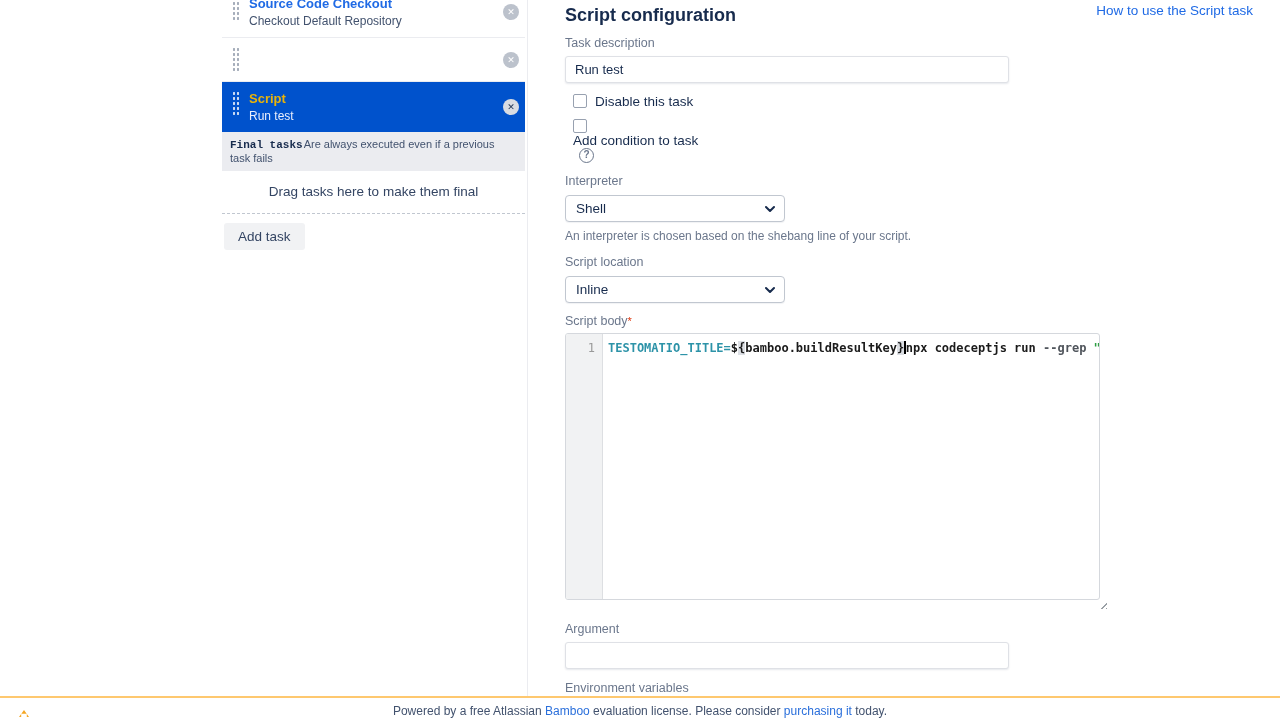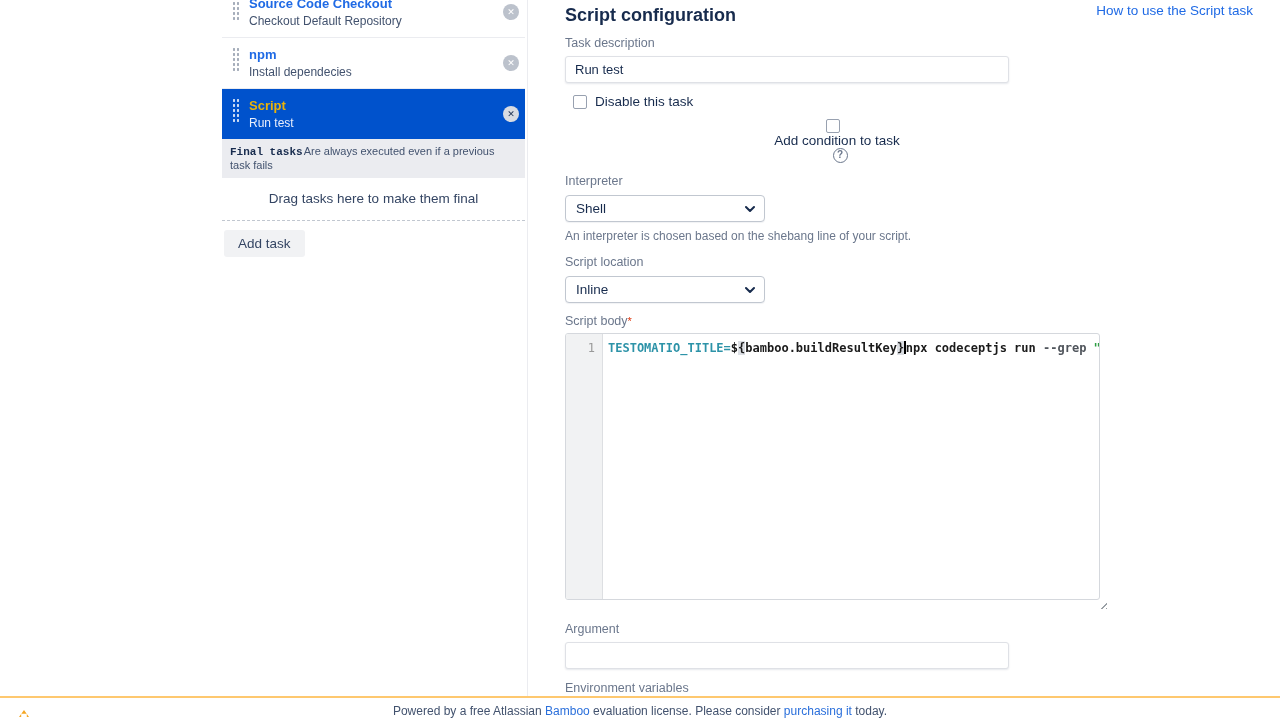--- a/index.html
+++ b/index.html
@@ -32,27 +32,27 @@
   .v-divider { position:absolute; left:527px; top:0; width:1px; height:696px; background:#ebecf0; }
 
   
   .main { position:absolute; left:565px; top:0; width:536px; }
   .page-title { font-size:18px; font-weight:700; color:#172b4d; margin-top:4px; line-height:22px; }
   .fld-label { font-size:12.5px; color:#6b778c; line-height:15px; }
   .lbl-desc { margin-top:10px; }
   .text-input { display:block; width:444px; height:27px; border:1px solid #dfe1e6; border-radius:3px;
     box-shadow:0 1px 2px rgba(9,30,66,.10); font-family:inherit; font-size:13px; color:#172b4d;
     padding:0 9px; margin-top:5px; outline:none; background:#fff; }
-  .check-row { display:flex; align-items:center; font-size:13.5px; color:#172b4d;padding-left:8px; }
+  .check-row { display:flex; font-size:13.5px; color:#172b4d;padding-left:8px; }
   .row1 { margin-top:11px; } .row2 { margin-top:10px;flex-direction:column; }
   .checkbox { width:14px; height:14px; border:1px solid #98a1b0; border-radius:2px; background:#fff; margin-right:8px; flex:0 0 14px; }
   .help-circle { width:15px; height:15px; border:1.4px solid #6b778c; border-radius:50%; color:#6b778c;
     font-size:10px; line-height:12px; text-align:center; margin-left:6px; font-weight:700; }
   .lbl-gap { margin-top:11px; }
-  .select-box { position:relative; width:200px; height:27px; border:1px solid #c1c7d0; border-radius:4px;
+  .select-box { position:relative; width:220px; height:27px; border:1px solid #c1c7d0; border-radius:4px;
     background:#fff; box-shadow:0 1px 1px rgba(9,30,66,.06); margin-top:6px; font-size:13.5px; color:#172b4d;
     line-height:25px; padding:0 10px; cursor:pointer; }
   .select-box svg { position:absolute; right:9px; top:9px; }
   .hint-text { font-size:12px; color:#6b778c; margin-top:7px; }
   .required { color:#de350b; font-size:11px; vertical-align:top; }
 
   
   .editor-wrap { position:relative; width:535px; margin-top:4px; }
   .editor { display:flex; width:535px; height:267px; border:1px solid #d5d8dd; border-radius:3px; background:#fff; overflow:hidden; }
   .gutter { width:37px; background:#f1f2f3; border-right:1px solid #dddfe2; flex:0 0 37px;
@@ -96,24 +96,20 @@
     <span class="drag-handle"></span>
     <span class="task-titles">
       <span class="task-title">Source Code Checkout</span>
       <div class="task-sub">Checkout Default Repository</div>
     </span>
     <span class="close-btn">✕</span>
   </div>
 
   <div class="task-item">
     <span class="drag-handle"></span>
-    <span class="task-titles">
-      <span class="task-title">npm</span>
-      <div class="task-sub">Install dependecies</div>
-    </span>
     <span class="close-btn">✕</span>
   </div>
 
   <div class="task-item selected">
     <span class="drag-handle"></span>
     <span class="task-titles">
       <span class="task-title">Script</span>
       <div class="task-sub">Run test</div>
     </span>
     <span class="close-btn">✕</span>

